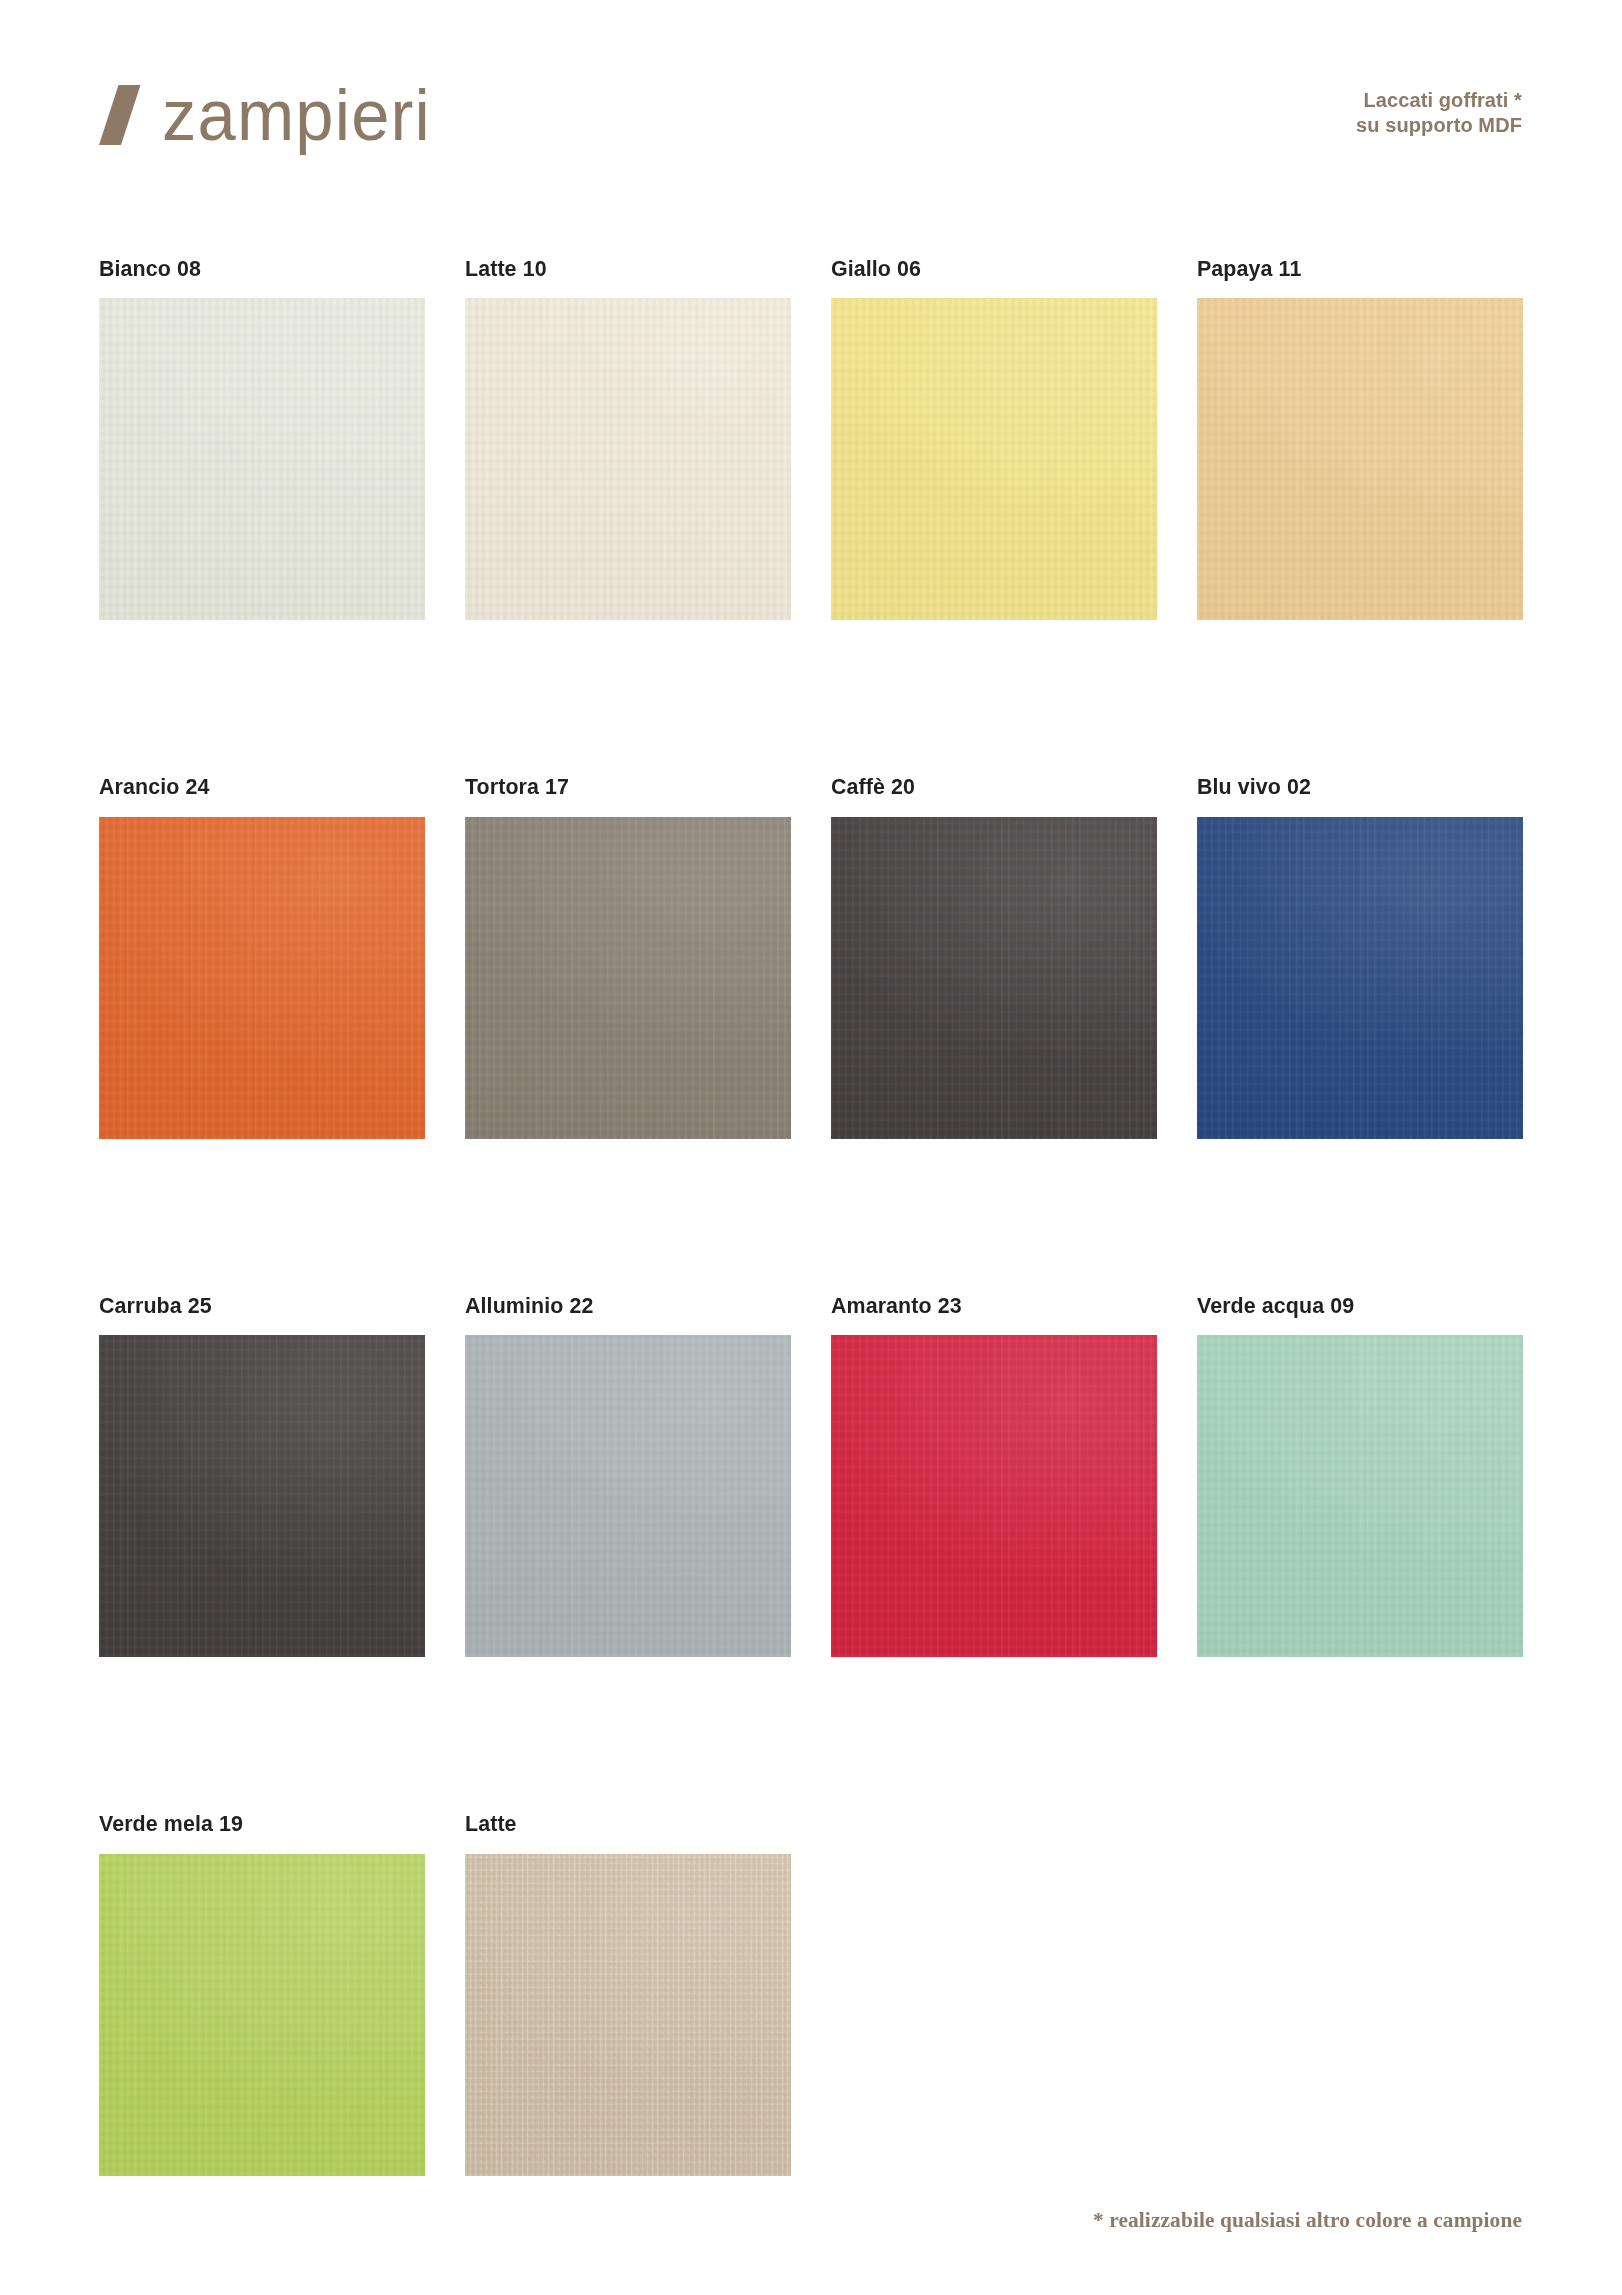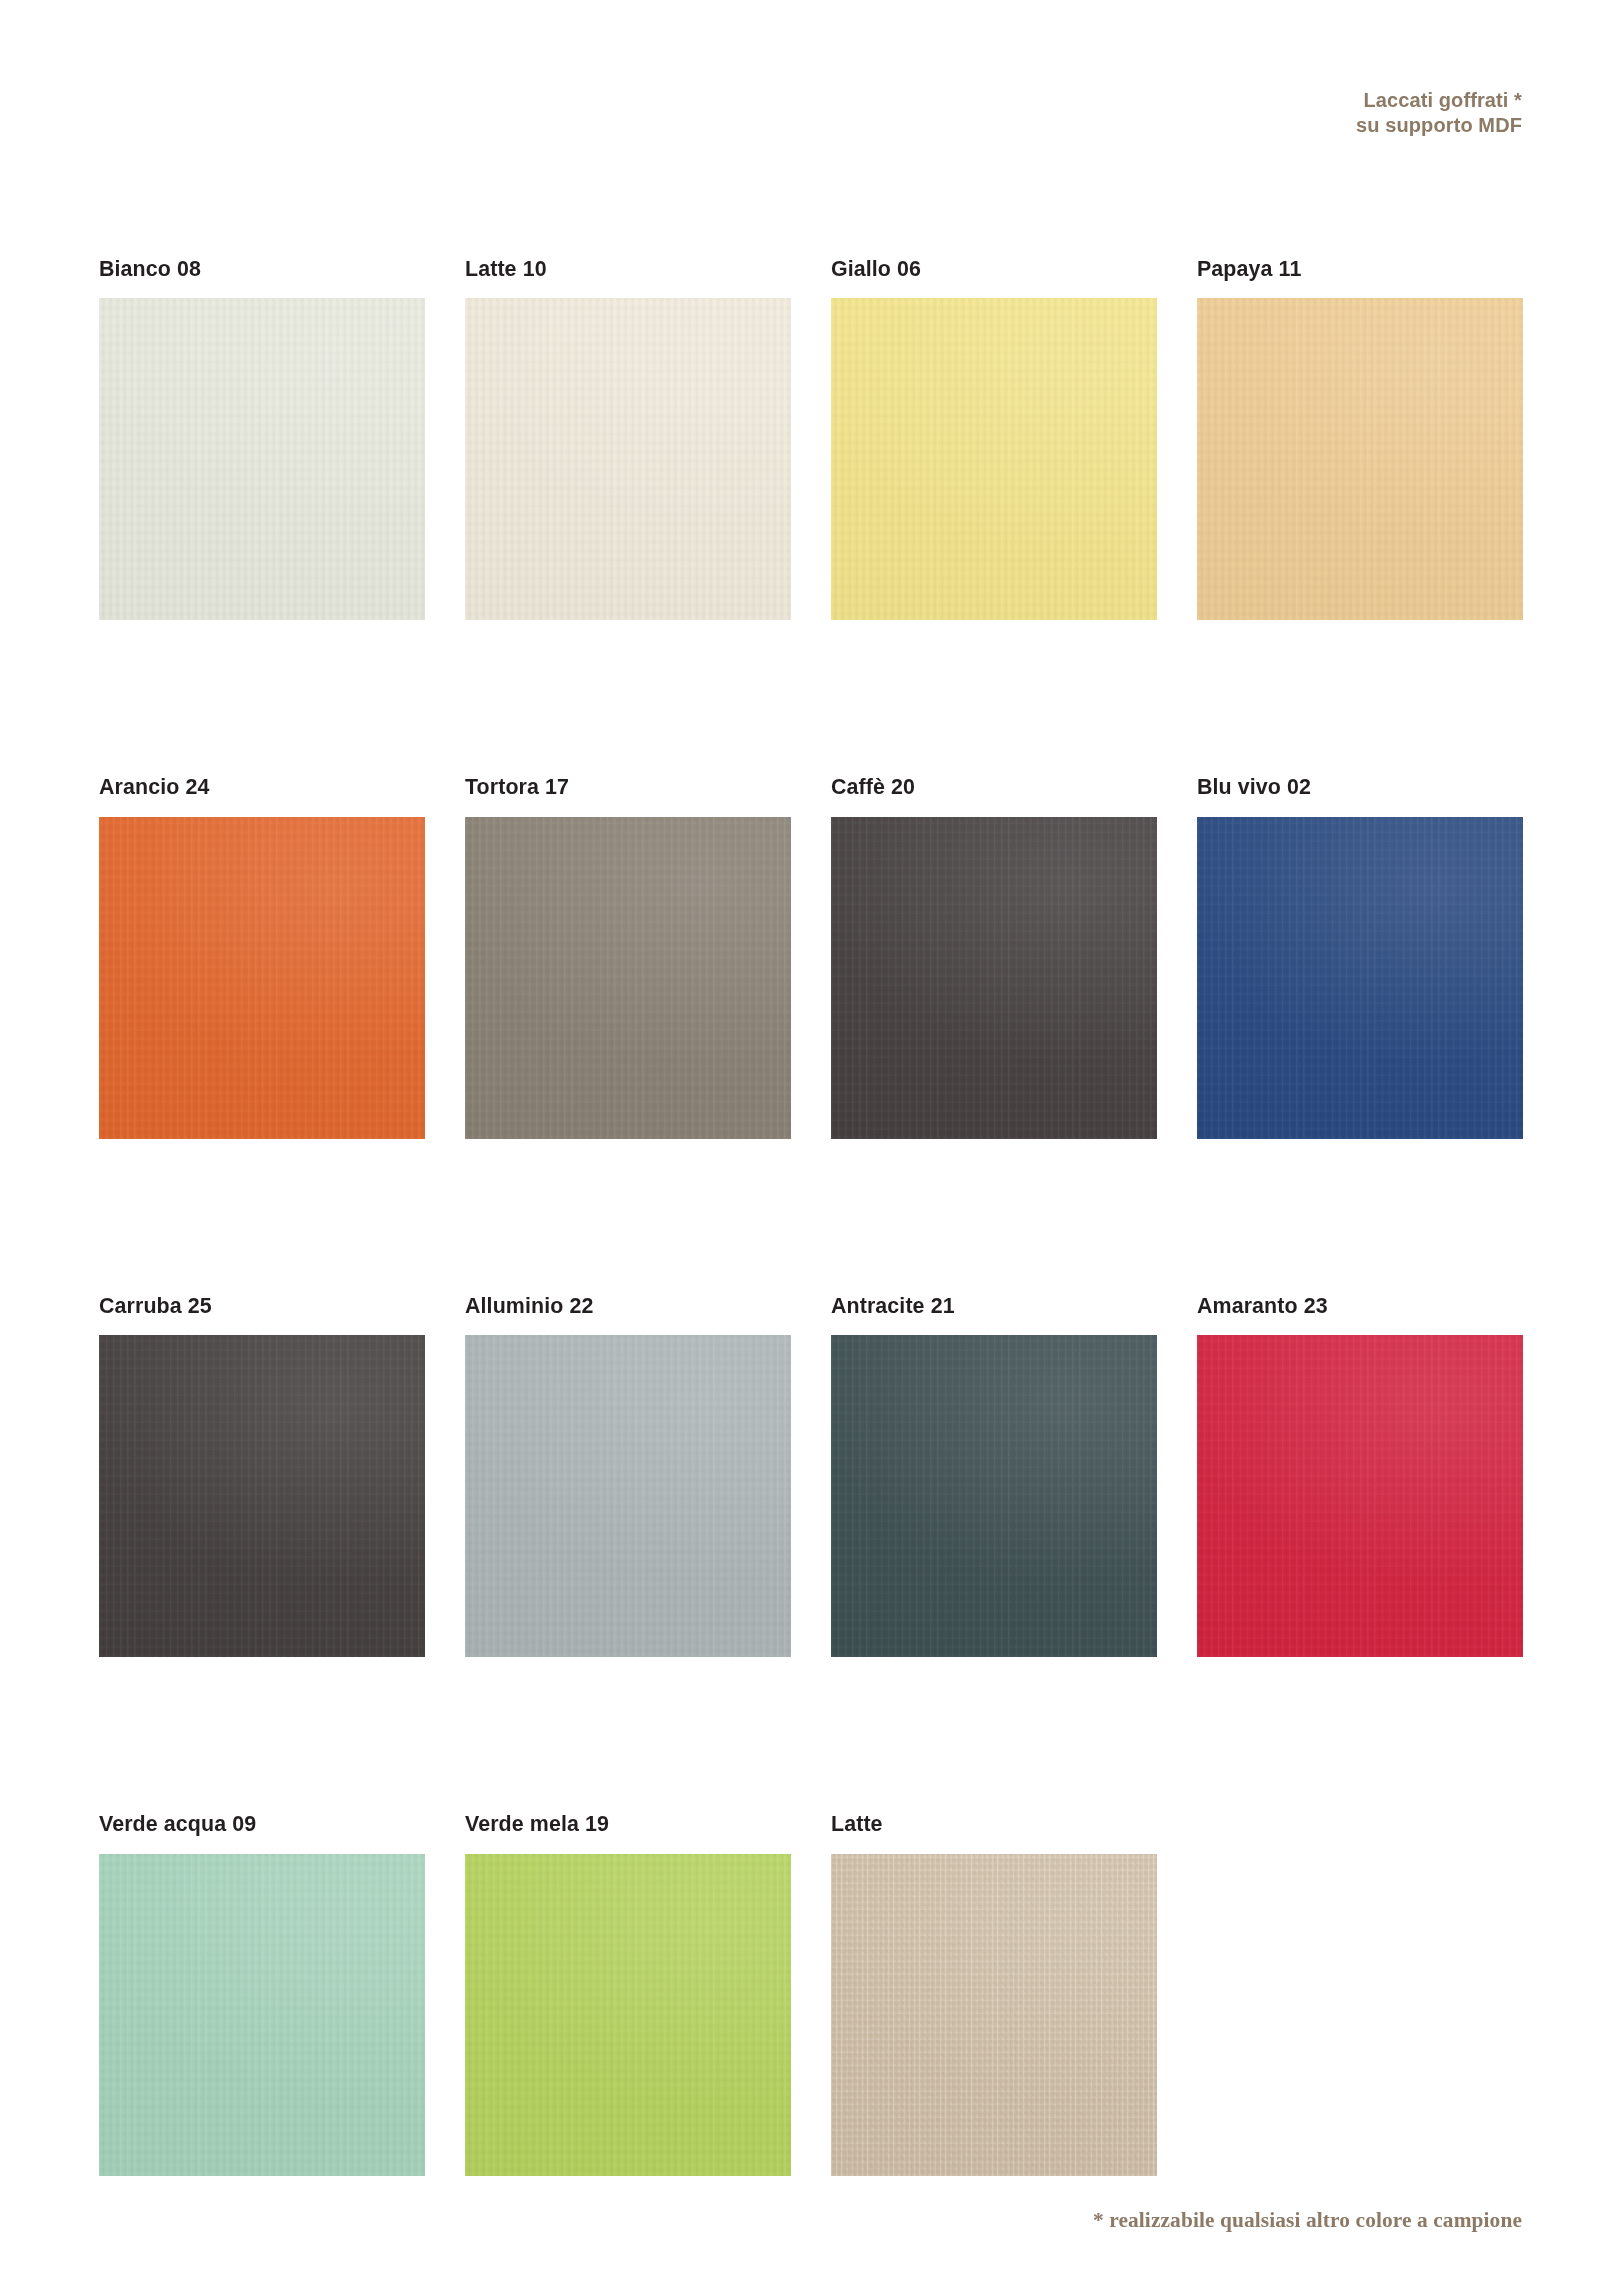--- a/index.html
+++ b/index.html
@@ -141,20 +141,26 @@
     letter-spacing: 0.1px;
     white-space: nowrap;
     font-family: Liberation Serif, serif;
   }
 </style>
 </head>
 <body>
 
 <div class="header">
 
+  <div class="brand">
+    <div class="brand-mark">
+      <div class="slash"></div>
+    </div>
+    <div class="brand-name">zampieri</div>
+  </div>
 
   <div class="header-note">
     <div>Laccati goffrati *</div>
     <div>su supporto MDF</div>
   </div>
 
 </div>
 
 <div class="grid" id="swatch-grid">
     <div class="cell">
@@ -231,28 +237,20 @@
     </div>
     <div class="cell">
       <div class="cell-label">Alluminio 22</div>
       <div class="chip">
         <div class="base" style="background: rgb(174, 182, 184);"></div>
         <div class="tex"></div>
         <div class="sheen"></div>
       </div>
     </div>
     <div class="cell">
-      <div class="cell-label">Antracite 21</div>
-      <div class="chip">
-        <div class="base" style="background: rgb(63, 81, 83);"></div>
-        <div class="tex"></div>
-        <div class="sheen"></div>
-      </div>
-    </div>
-    <div class="cell">
       <div class="cell-label">Amaranto 23</div>
       <div class="chip">
         <div class="base" style="background: rgb(213, 36, 65);"></div>
         <div class="tex"></div>
         <div class="sheen"></div>
       </div>
     </div>
     <div class="cell">
       <div class="cell-label">Verde acqua 09</div>
       <div class="chip">

